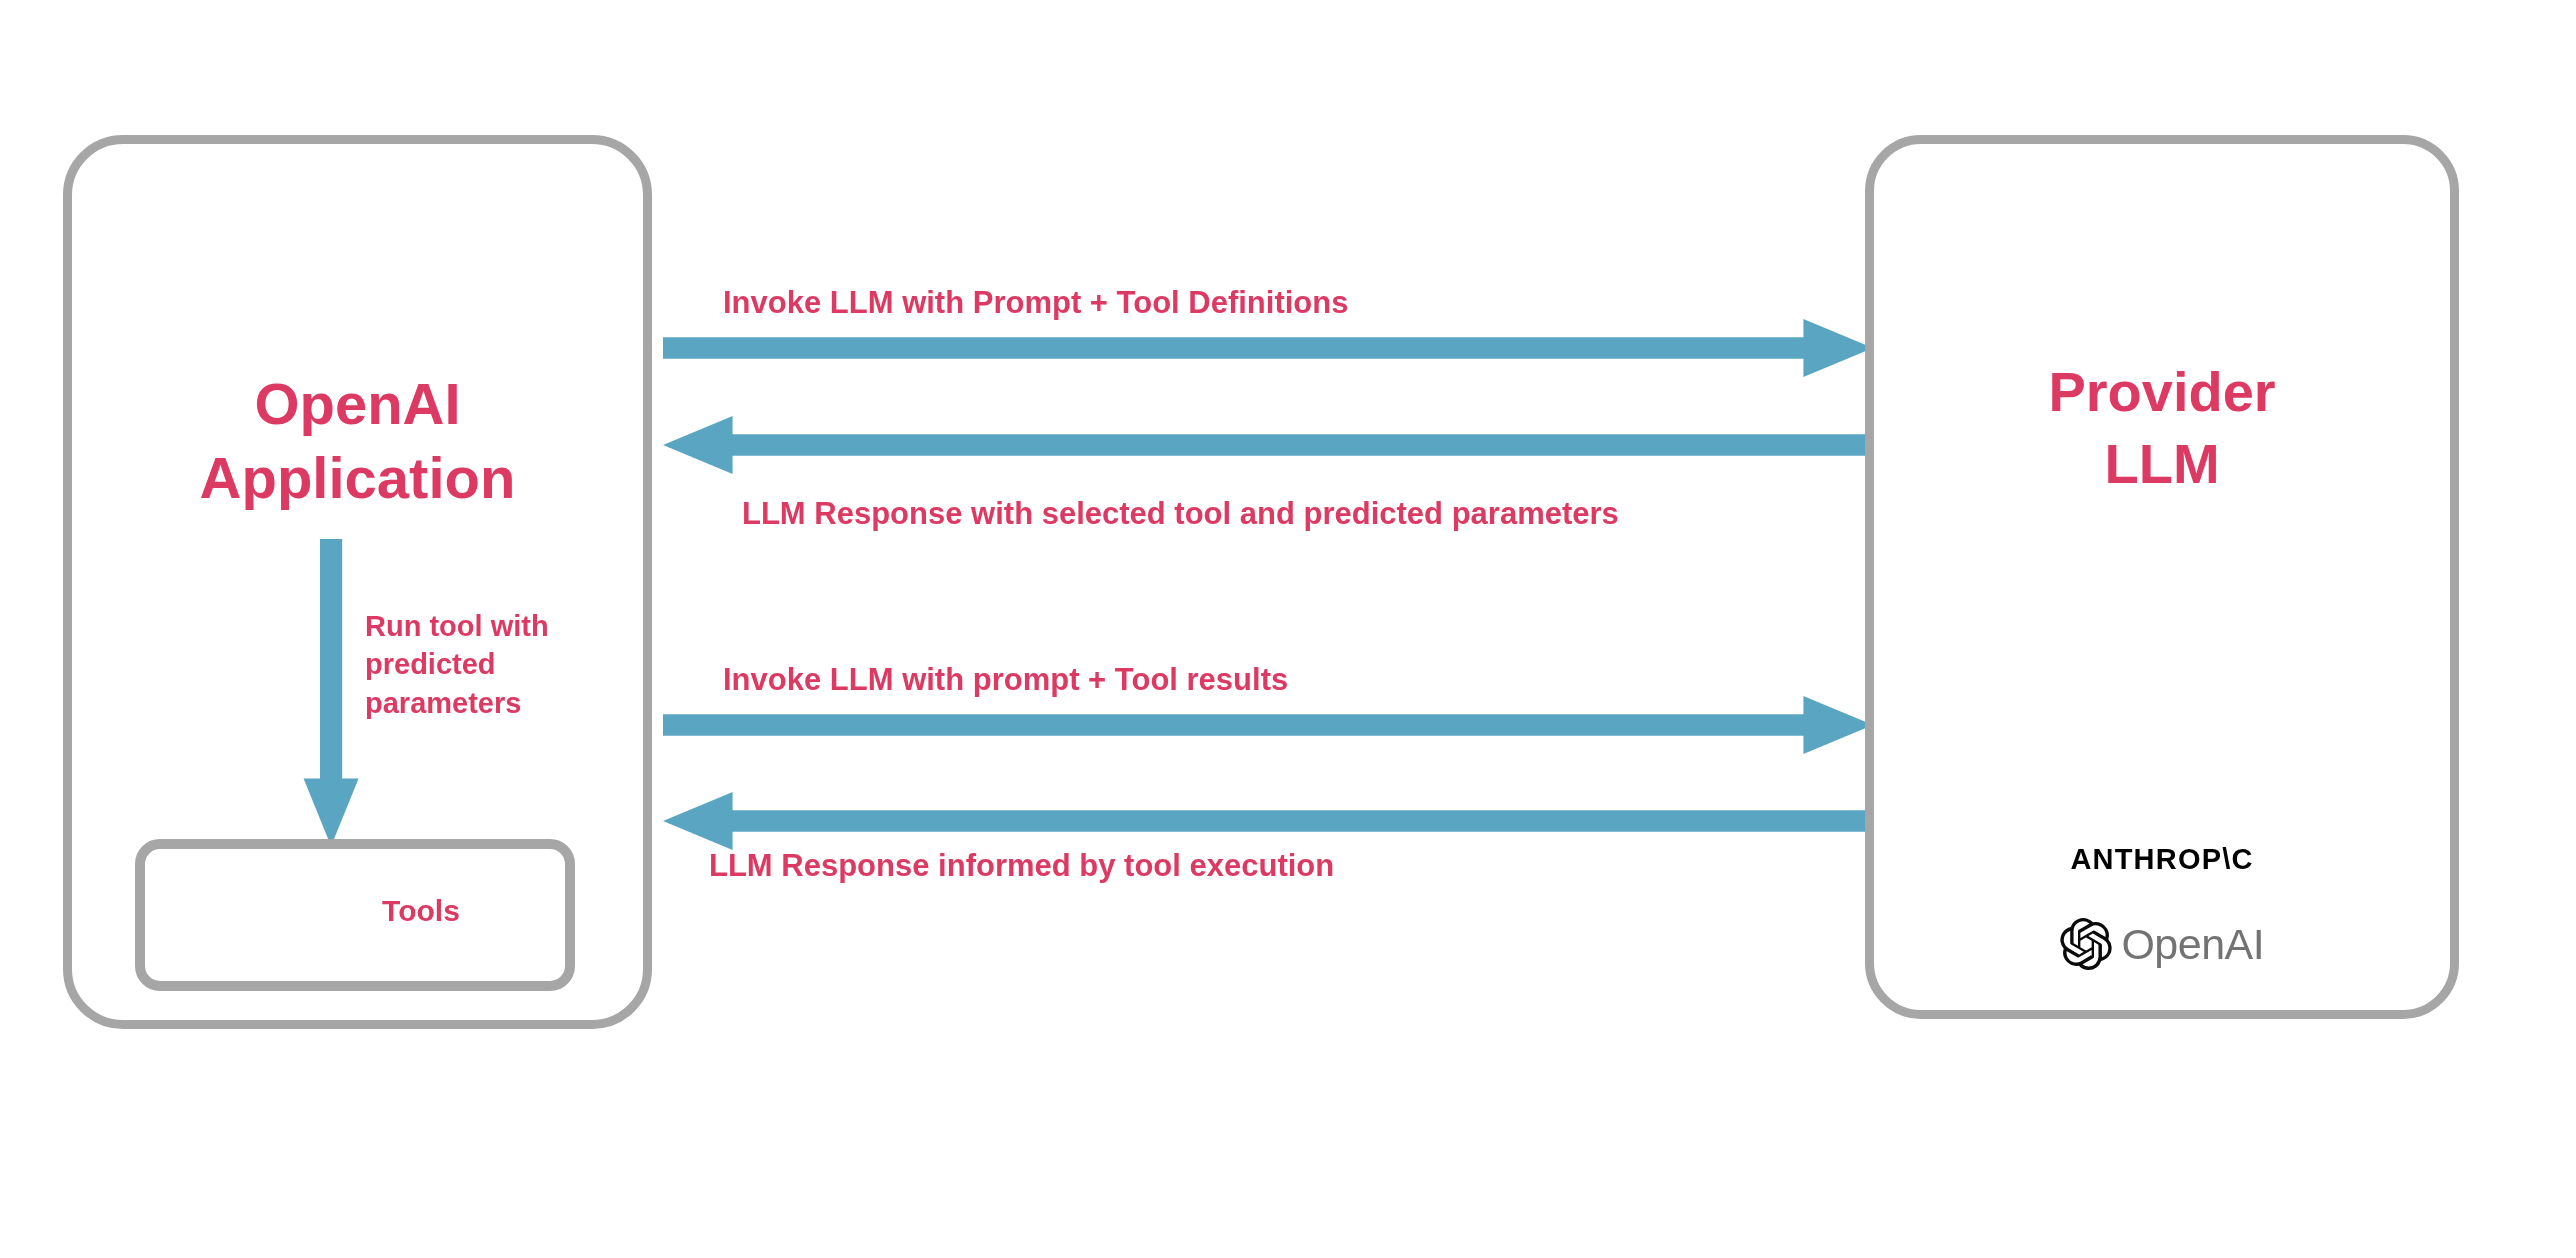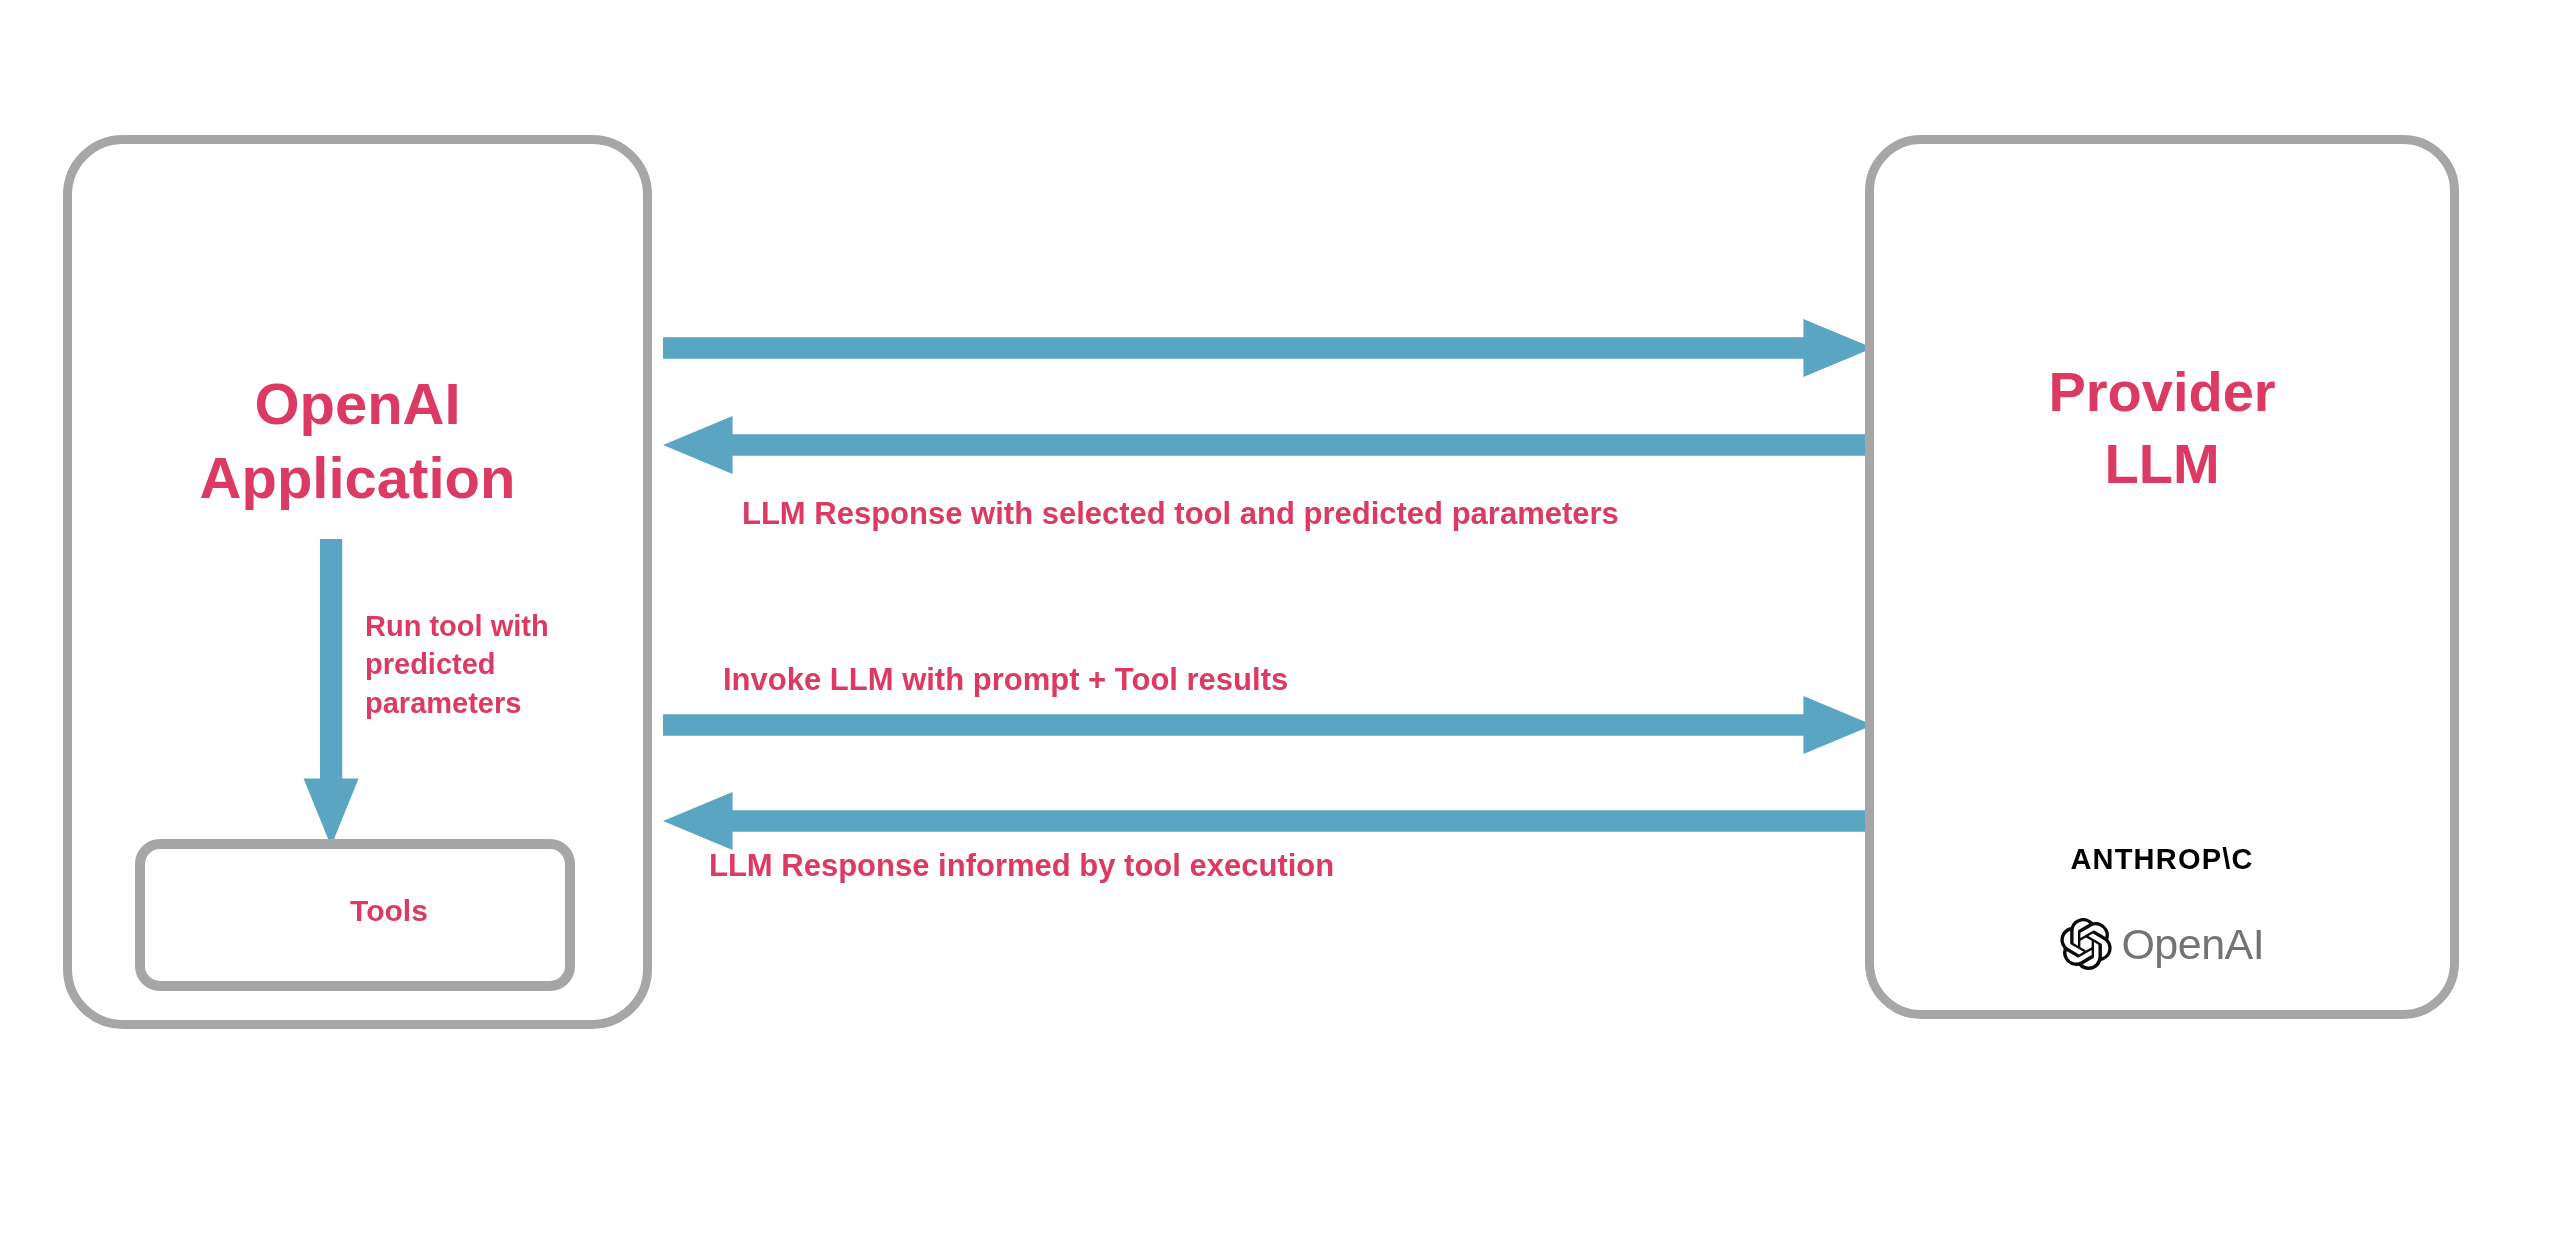--- a/index.html
+++ b/index.html
@@ -71,20 +71,21 @@
   }
   #tools-label {
     position: absolute;
     left: 135px;
     top: 894px;
     width: 508px;
     text-align: center;
     color: #dc3a63;
     font-size: 30px;
     font-weight: 700;
+    padding-left: 32px;
   }
 
   
   #vertical-arrow {
     position: absolute;
     left: 290px;
     top: 539px;
     width: 87px;
     height: 311px;
   }
@@ -178,20 +179,21 @@
   </svg>
 
   <div id="vertical-arrow-label">Run tool with predicted parameters</div>
 
   <div class="rbox" id="tools-box"></div>
   <div id="tools-label">Tools</div>
 
   <svg class="h-arrow" id="arrow-1" viewBox="0 0 1252 64" preserveAspectRatio="none" aria-hidden="true">
     <polygon points="0,21 1180,21 1180,2 1252,32 1180,62 1180,43 0,43" fill="#5aa6c2"></polygon>
   </svg>
+  <div class="arrow-label" id="label-1">Invoke LLM with Prompt + Tool Definitions</div>
 
   <svg class="h-arrow" id="arrow-2" viewBox="0 0 1252 64" preserveAspectRatio="none" aria-hidden="true">
     <polygon points="1252,21 72,21 72,2 0,32 72,62 72,43 1252,43" fill="#5aa6c2"></polygon>
   </svg>
   <div class="arrow-label" id="label-2">LLM Response with selected tool and predicted parameters</div>
 
   <svg class="h-arrow" id="arrow-3" viewBox="0 0 1252 64" preserveAspectRatio="none" aria-hidden="true">
     <polygon points="0,21 1180,21 1180,2 1252,32 1180,62 1180,43 0,43" fill="#5aa6c2"></polygon>
   </svg>
   <div class="arrow-label" id="label-3">Invoke LLM with prompt + Tool results</div>

